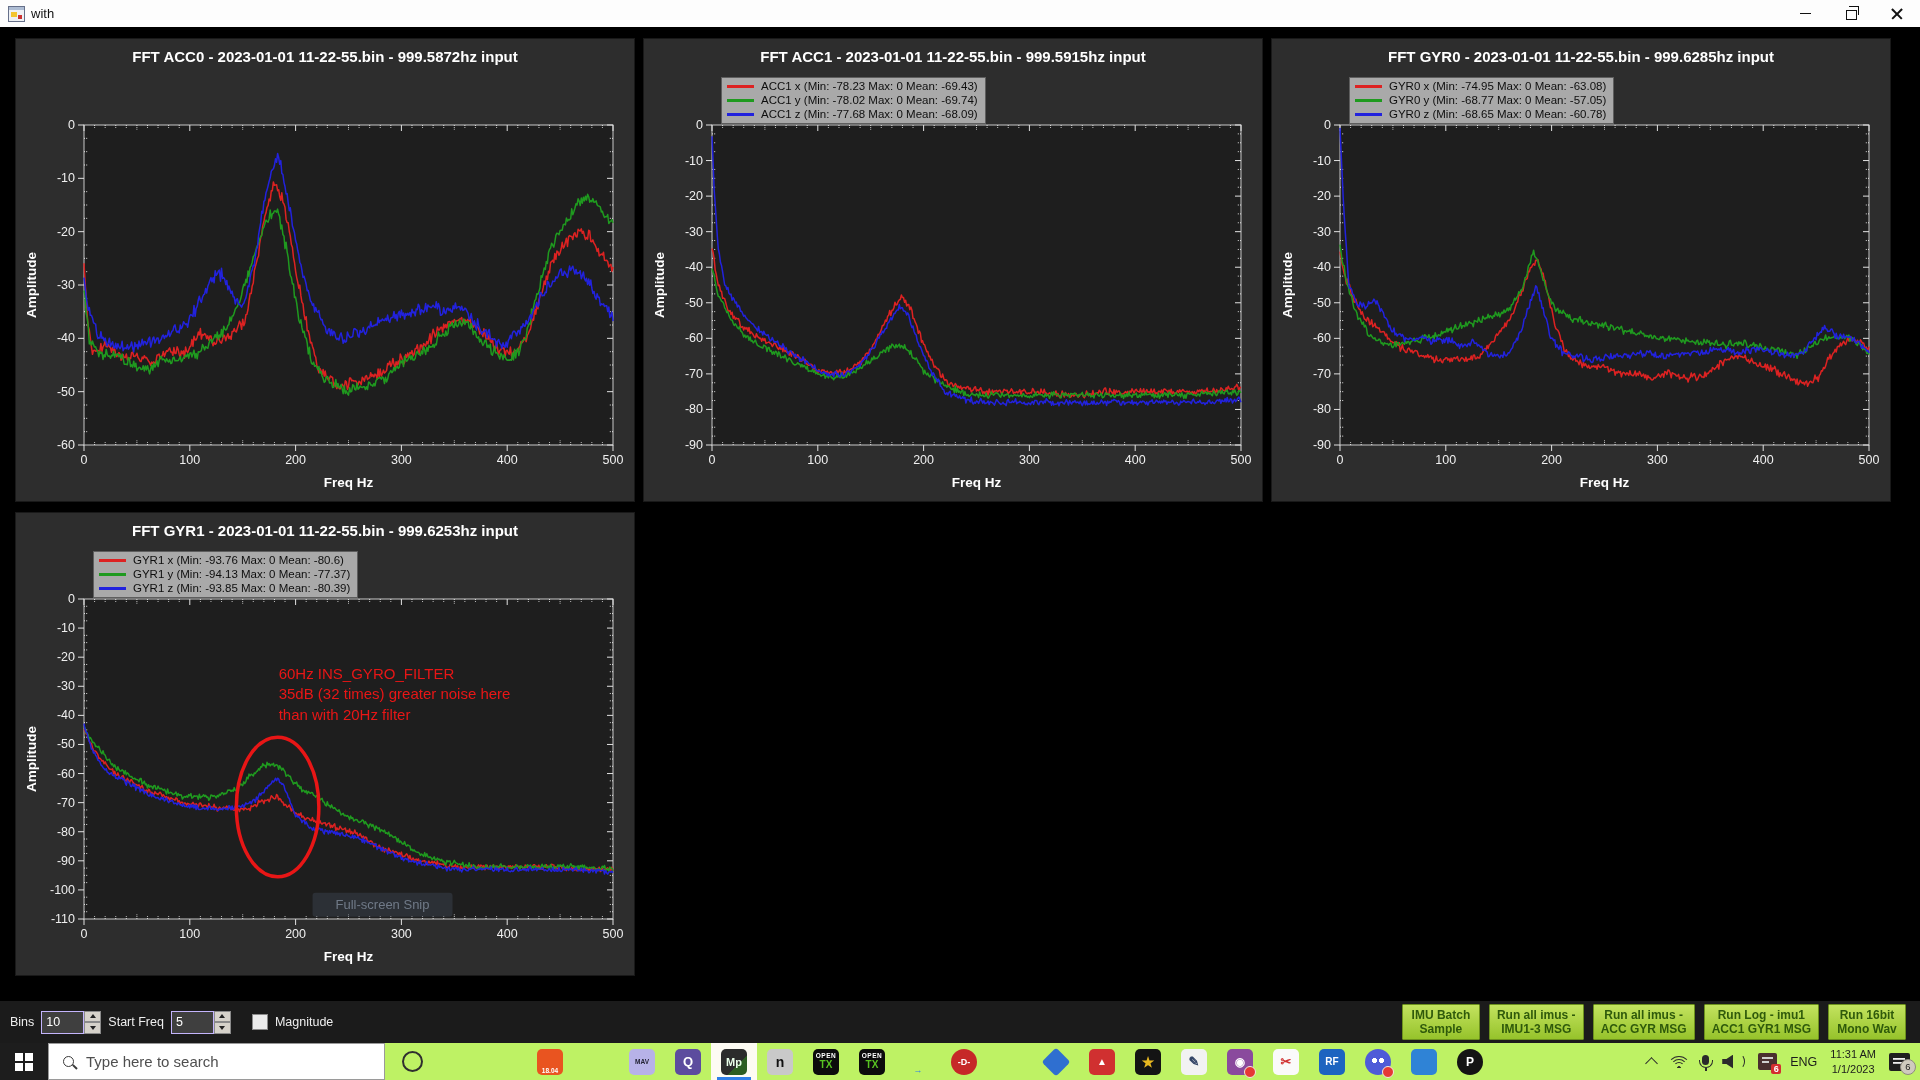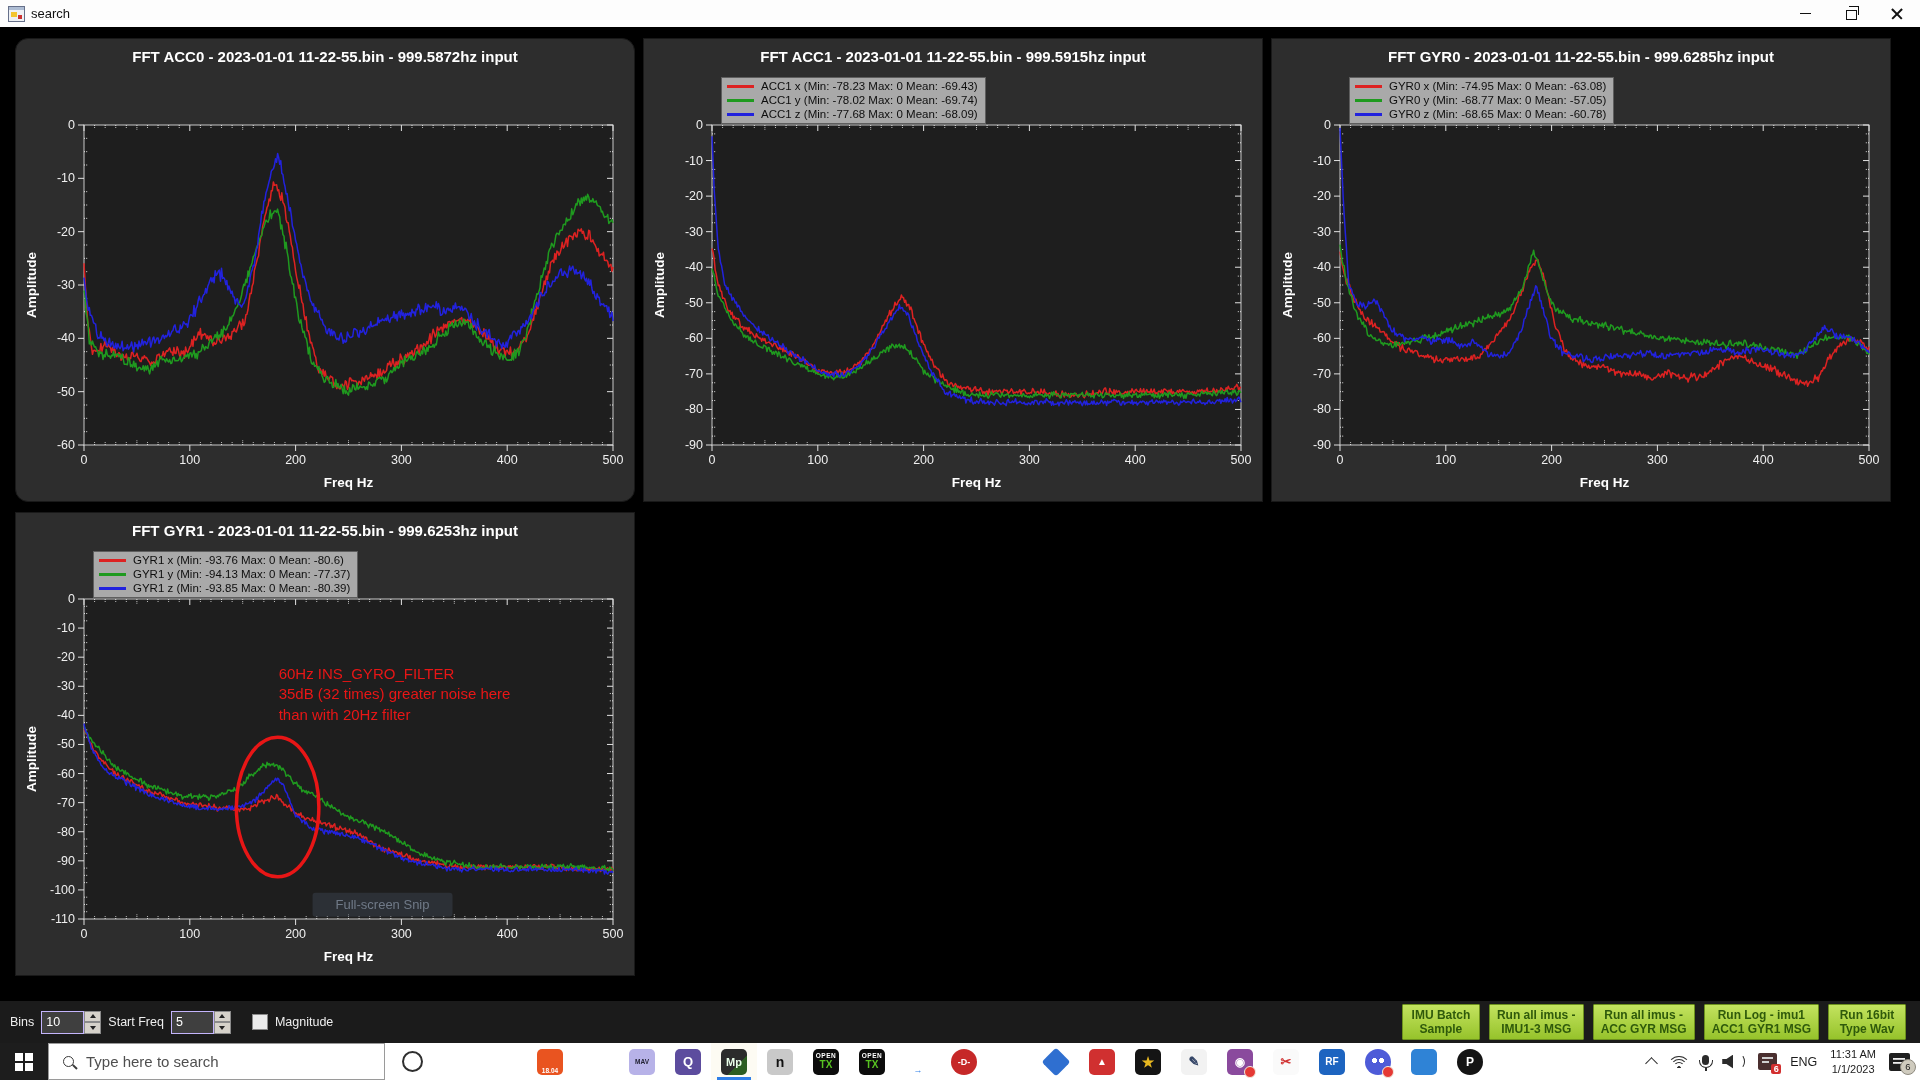--- a/index.html
+++ b/index.html
@@ -18,21 +18,21 @@
   .wbtn{width:46px;height:100%;display:flex;align-items:center;justify-content:center;position:relative;}
   .minbar{width:11px;height:1.6px;background:#111;display:block;}
   .restore{width:9px;height:8px;border:1.3px solid #111;position:relative;background:#fdfdfd;margin-top:2px;}
   .restore:before{content:"";position:absolute;left:2px;top:-5px;width:9px;height:8px;border:1.3px solid #111;border-bottom:none;border-left:none;}
   .xx{position:relative;width:14px;height:14px;}
   .xx i{position:absolute;left:0;top:6px;width:14px;height:1.6px;background:#111;}
   .xx i:first-child{transform:rotate(45deg);} .xx i:last-child{transform:rotate(-45deg);}
   
   .workarea{position:absolute;left:0;top:27px;width:1920px;height:974px;background:#000;}
   .panel{position:absolute;width:620px;height:464px;background:#2d2d2d;border:1px solid #191919;box-sizing:border-box;}
-  .p0{left:15px;top:11px;border-radius:13px;} .p1{left:643px;top:11px;} .p2{left:1271px;top:11px;} .p3{left:15px;top:485px;}
+  .p0{left:15px;top:11px;} .p1{left:643px;top:11px;} .p2{left:1271px;top:11px;} .p3{left:15px;top:485px;}
   .ptitle{position:absolute;left:0;right:0;top:9px;text-align:center;color:#fff;font-weight:bold;font-size:15px;z-index:3;}
   .legend{position:absolute;left:77px;top:38px;background:#a9a9a9;border:1px solid #5e5e5e;padding:1px 7px 2px 5px;z-index:4;}
   .lrow{display:flex;align-items:center;height:14px;}
   .lswatch{width:27px;height:3px;margin-right:7px;flex:none;}
   .ltext{font-size:11.5px;color:#0e0e0e;white-space:nowrap;}
   .panel svg{position:absolute;left:0;top:0;z-index:1;}
   svg text{font-family:"Liberation Sans",sans-serif;}
   
   .controlsbar{position:absolute;left:0;top:1001px;width:1920px;height:42px;background:#1b1b1b;}
   .ctl-left{position:absolute;left:10px;top:0;height:100%;display:flex;align-items:center;gap:7px;}
@@ -42,21 +42,21 @@
     padding:0 4px;font-family:"Liberation Sans",sans-serif;}
   .spin{display:flex;flex-direction:column;width:17px;}
   .spin b{flex:1;background:#d6d2ca;border:1px solid #8a8a8a;display:flex;align-items:center;justify-content:center;}
   .tri-up{width:0;height:0;border-left:3.5px solid transparent;border-right:3.5px solid transparent;border-bottom:4.5px solid #222;}
   .tri-dn{width:0;height:0;border-left:3.5px solid transparent;border-right:3.5px solid transparent;border-top:4.5px solid #222;}
   .chk{width:14px;height:14px;background:#ececec;border:1px solid #8a8a8a;margin-left:14px;}
   .ctl-right{position:absolute;right:14px;top:0;height:100%;display:flex;align-items:center;gap:9px;border-radius:18px;}
   .gbtn{background:linear-gradient(#c3e35f,#96c32b);border:1px solid #6d921d;color:#2f5a0b;
     font-weight:bold;font-size:12px;line-height:1.2;text-align:center;padding:3px 7px;border-radius:1px;min-width:78px;}
   
-  .taskbar{position:absolute;left:0;top:1043px;width:1920px;height:37px;background:#ffffff;display:flex;align-items:center;}
+  .taskbar{position:absolute;left:0;top:1043px;width:1920px;height:37px;background:#bef264;display:flex;align-items:center;}
   .startbtn{width:48px;height:37px;background:#1d1d1d;display:flex;align-items:center;justify-content:center;flex:none;}
   .winlogo{display:grid;grid-template-columns:8px 8px;grid-gap:2px;}
   .winlogo i{width:8px;height:8px;background:#fff;display:block;}
   .searchbox{width:337px;height:37px;background:#fff;border:1px solid #9a9a9a;box-sizing:border-box;
     display:flex;align-items:center;flex:none;}
   .mag{width:9px;height:9px;border:1.7px solid #3a3a3a;border-radius:50%;position:relative;margin:0 10px 0 14px;flex:none;}
   .mag:after{content:"";position:absolute;width:6px;height:1.7px;background:#3a3a3a;transform:rotate(45deg);right:-5px;bottom:-2px;}
   .searchbox input{border:none;outline:none;font-size:15px;color:#333;width:250px;background:transparent;
     font-family:"Liberation Sans",sans-serif;}
   .searchbox input::placeholder{color:#4f4f4f;}
@@ -128,21 +128,21 @@
     background-size:12px 1.8px,9px 1.8px;background-position:4px 5px,4px 9px;background-repeat:no-repeat;}
   .ncount{position:absolute;right:-6px;bottom:-4px;width:14px;height:14px;border-radius:50%;
     background:#cfcbbe;border:1px solid #8f8b80;color:#222;font-size:9.5px;display:flex;
     align-items:center;justify-content:center;}
 </style>
 </head>
 <body>
 
 <div class="titlebar">
   <span class="appicon"></span>
-  <span class="apptitle">search</span>
+  <span class="apptitle">with</span>
   <div class="wbtns">
     <div class="wbtn">
         <span class="minbar"></span>
       </div>
     <div class="wbtn">
         <span class="restore"></span>
       </div>
     <div class="wbtn">
         <span class="xx">
           <i></i>
@@ -1047,21 +1047,21 @@
     <button class="gbtn">
       <div>Run all imus -</div>
         <div>ACC GYR MSG</div>
     </button>
     <button class="gbtn">
       <div>Run Log - imu1</div>
         <div>ACC1 GYR1 MSG</div>
     </button>
     <button class="gbtn">
       <div>Run 16bit</div>
-        <div>Type Wav</div>
+        <div>Mono Wav</div>
     </button>
   </div>
 </div>
 
 <div class="taskbar">
   <div class="startbtn">
     <span class="winlogo">
         <i></i>
         <i></i>
         <i></i>

